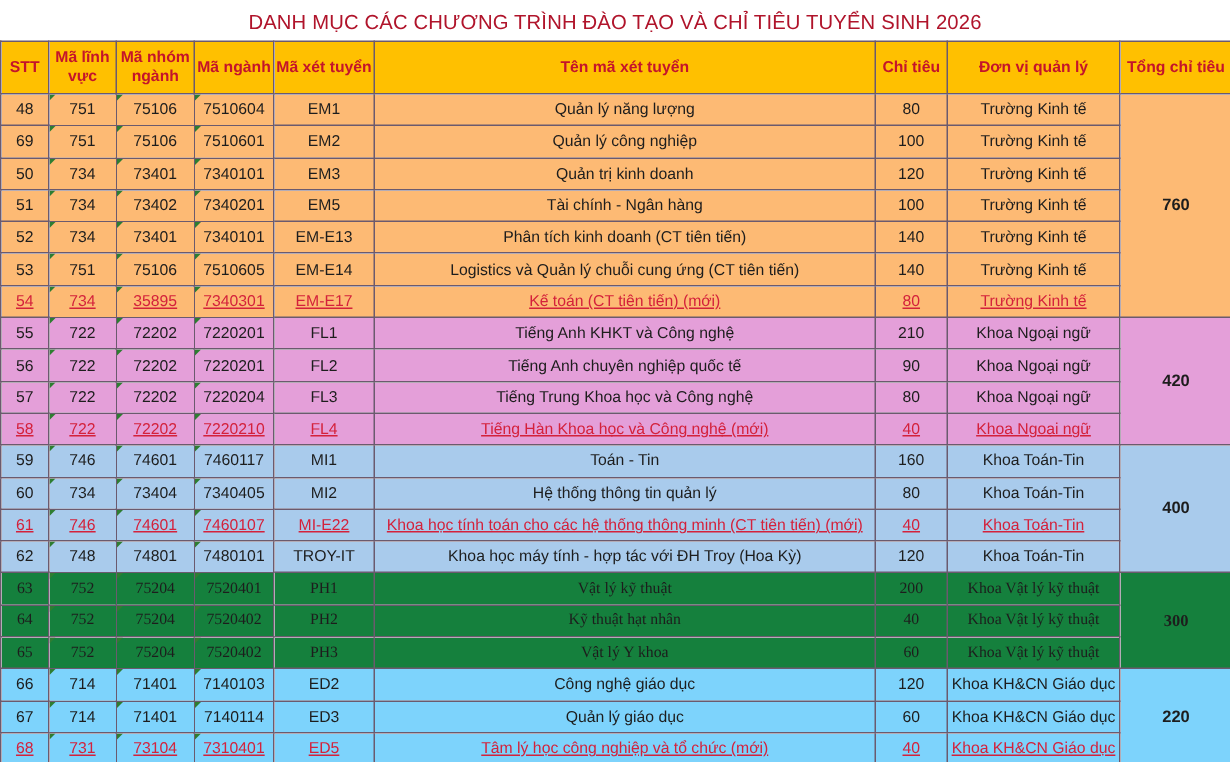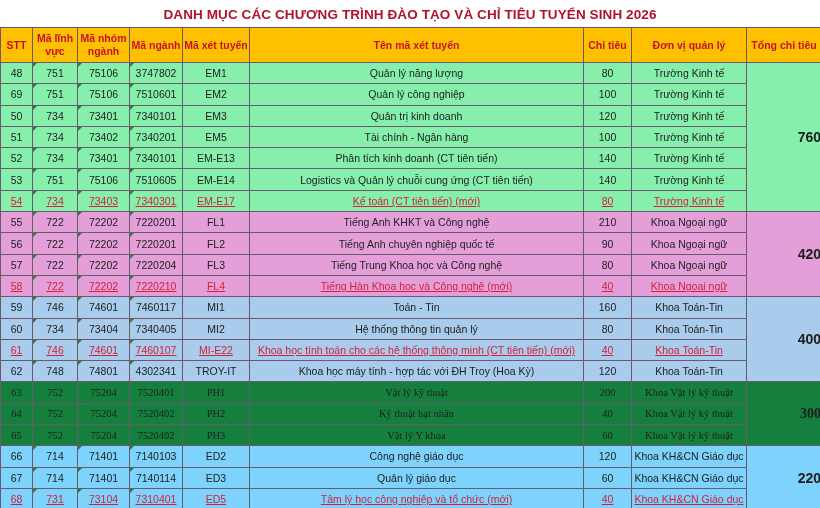--- a/index.html
+++ b/index.html
@@ -1,32 +1,32 @@
 <!DOCTYPE html>
 <html><head>
 <meta charset="utf-8">
 <style>
   * { margin:0; padding:0; box-sizing:border-box; }
   body { width:820px; height:508px; background:#ffffff; overflow:hidden;
          font-family:"Liberation Sans", "DejaVu Sans", sans-serif; }
   .title { height:27px; line-height:29px; text-align:center; color:#b0142b;
-           font-weight:bold; font-size:13.5px; letter-spacing:0.1px; }
+           font-weight:normal; font-size:13.5px; letter-spacing:0.1px; }
   table { border-collapse:collapse; table-layout:fixed; width:821px; }
   th, td { border:1px solid #6b5a6e; text-align:center; vertical-align:middle;
            font-size:10.5px; color:#1d1d1d; overflow:hidden; white-space:nowrap; }
   th { background:#ffc000; color:#c4142b; font-weight:bold; font-size:10.5px;
        height:35px; line-height:13px; white-space:normal; }
   td { height:21.3px; }
-  tr.g-econ td { background:#86efac;margin-left:12px; }
+  tr.g-econ td { background:#fdba74;margin-left:12px; }
   tr.g-lang td { background:#e49fd9; }
   tr.g-math td { background:#a9cbec; }
   tr.g-phys td { background:#15803d;font-family:Liberation Serif, serif; }
   tr.g-edu td  { background:#7dd3fc; }
   tr.new td { color:#d4213b;text-decoration:underline; }
-  td.total { font-weight:bold; color:#1d1d1d !important; font-size:14px;text-align:right; }
+  td.total { font-weight:bold; color:#1d1d1d !important; font-size:11px; }
   td.code { position:relative; }
   td.code::before { content:""; position:absolute; left:0; top:0; width:0; height:0;
         border-top:4px solid #2e7d32; border-right:4px solid transparent; }
 </style>
 </head>
 <body>
 
 <div class="title">DANH MỤC CÁC CHƯƠNG TRÌNH ĐÀO TẠO VÀ CHỈ TIÊU TUYỂN SINH 2026</div>
 
 <table>
@@ -52,21 +52,21 @@
       <th>Chỉ tiêu</th>
       <th>Đơn vị quản lý</th>
       <th>Tổng chỉ tiêu</th>
     </tr>
   </thead>
   <tbody id="tbody">
       <tr class="g-econ">
         <td>48</td>
         <td class="code">751</td>
         <td class="code">75106</td>
-        <td class="code">3747802</td>
+        <td class="code">7510604</td>
         <td>EM1</td>
         <td>Quản lý năng lượng</td>
         <td>80</td>
         <td>Trường Kinh tế</td>
         <td class="total" rowspan="7">760</td>
       </tr>
       <tr class="g-econ">
         <td>69</td>
         <td class="code">751</td>
         <td class="code">75106</td>
@@ -112,21 +112,21 @@
         <td class="code">75106</td>
         <td class="code">7510605</td>
         <td>EM-E14</td>
         <td>Logistics và Quản lý chuỗi cung ứng (CT tiên tiến)</td>
         <td>140</td>
         <td>Trường Kinh tế</td>
       </tr>
       <tr class="g-econ new">
         <td>54</td>
         <td class="code">734</td>
-        <td class="code">73403</td>
+        <td class="code">35895</td>
         <td class="code">7340301</td>
         <td>EM-E17</td>
         <td>Kế toán (CT tiên tiến) (mới)</td>
         <td>80</td>
         <td>Trường Kinh tế</td>
       </tr>
       <tr class="g-lang">
         <td>55</td>
         <td class="code">722</td>
         <td class="code">72202</td>
@@ -195,21 +195,21 @@
         <td class="code">7460107</td>
         <td>MI-E22</td>
         <td>Khoa học tính toán cho các hệ thống thông minh (CT tiên tiến) (mới)</td>
         <td>40</td>
         <td>Khoa Toán-Tin</td>
       </tr>
       <tr class="g-math">
         <td>62</td>
         <td class="code">748</td>
         <td class="code">74801</td>
-        <td class="code">4302341</td>
+        <td class="code">7480101</td>
         <td>TROY-IT</td>
         <td>Khoa học máy tính - hợp tác với ĐH Troy (Hoa Kỳ)</td>
         <td>120</td>
         <td>Khoa Toán-Tin</td>
       </tr>
       <tr class="g-phys">
         <td>63</td>
         <td class="code">752</td>
         <td class="code">75204</td>
         <td class="code">7520401</td>

